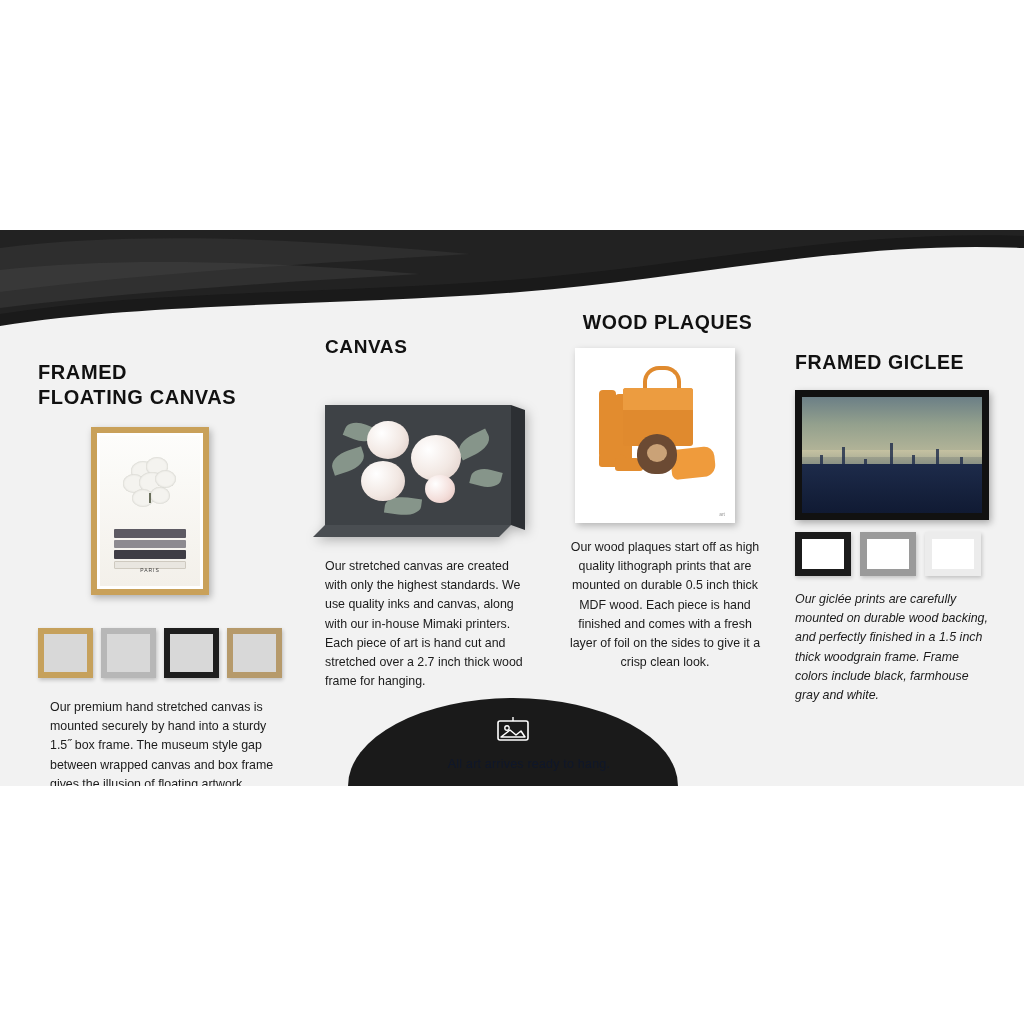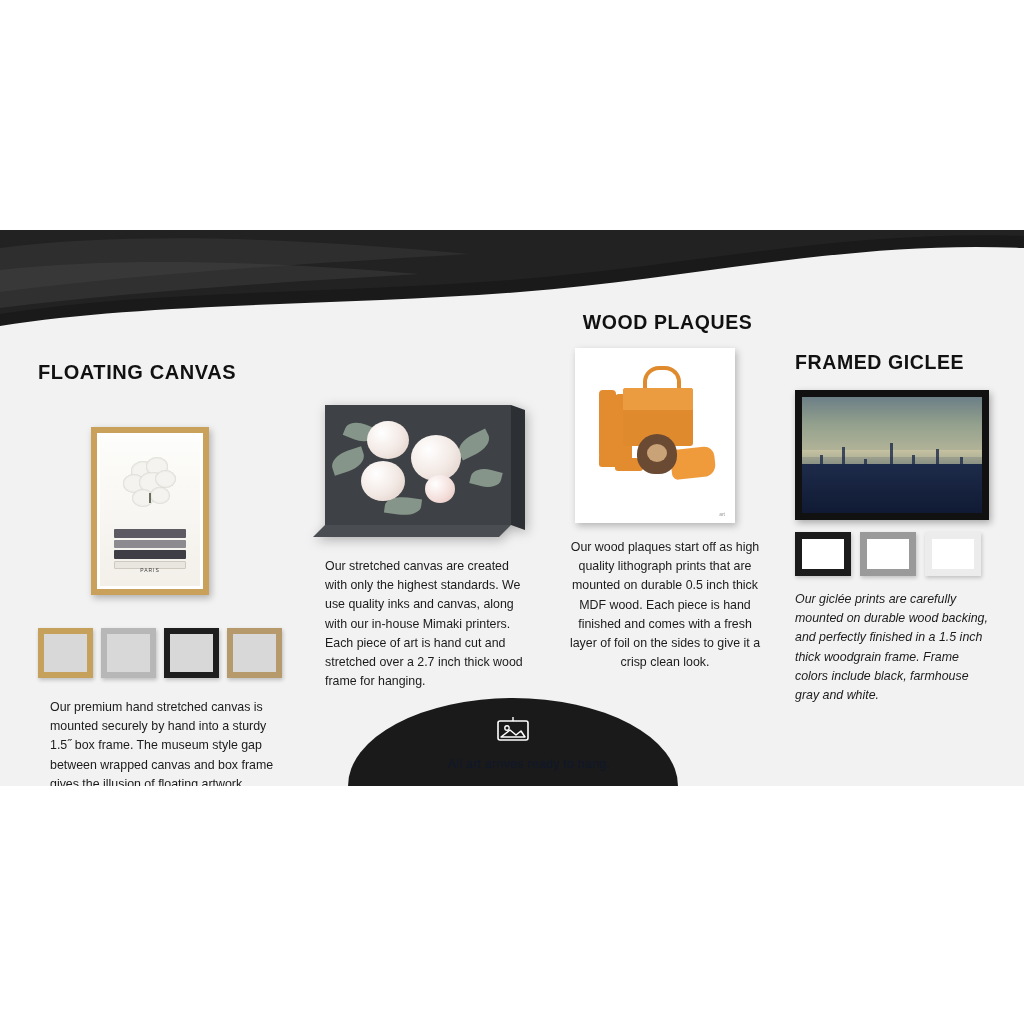--- a/index.html
+++ b/index.html
@@ -408,20 +408,21 @@
       <path d="M0,0 L1024,0 L1024,18 C850,10 700,48 520,62 C340,76 150,72 0,96 Z" fill="#1a1a1a"></path>
       <path d="M0,0 L1024,0 L1024,6 C840,0 690,36 510,50 C330,64 150,60 0,84 Z" fill="#2a2a2a" opacity="0.55"></path>
       <path d="M0,18 C140,0 320,10 470,24 C300,34 140,44 0,62 Z" fill="#3a3a3a" opacity="0.5"></path>
       <path d="M0,40 C120,26 280,32 420,44 C280,52 130,62 0,78 Z" fill="#4a4a4a" opacity="0.35"></path>
     </svg>
   </div>
 
 
   <div class="col" id="col-floating">
     <div class="col-title">
+      <div>FRAMED</div>
       <div>FLOATING CANVAS</div>
     </div>
 
     <div class="art1-wrap">
       <div class="art1-frame"></div>
       <div class="art1-inner">
         <div class="art1-flowers">
           <div class="petal" style="left:22%;top:6%;width:24px;height:20px;"></div>
           <div class="petal" style="left:44%;top:0%;width:22px;height:19px;"></div>
           <div class="petal" style="left:10%;top:26%;width:22px;height:19px;"></div>
@@ -446,20 +447,21 @@
       <div class="swatch sw-silver"></div>
       <div class="swatch sw-black"></div>
       <div class="swatch sw-wood"></div>
     </div>
 
     <div class="col-body">Our premium hand stretched canvas is mounted securely by hand into a sturdy 1.5˝ box frame. The museum style gap between wrapped canvas and box frame gives the illusion of floating artwork.</div>
   </div>
 
   <div class="col" id="col-stretched">
     <div class="col-title">
+      <div>CANVAS</div>
     </div>
 
     <div class="art2-wrap">
       <div class="art2-side"></div>
       <div class="art2-bottom"></div>
       <div class="art2-face">
         <div class="leaf" style="left:6px;top:46px;width:34px;height:20px;transform:rotate(-18deg);"></div>
         <div class="leaf" style="left:20px;top:18px;width:30px;height:18px;transform:rotate(22deg);"></div>
         <div class="leaf" style="left:132px;top:30px;width:34px;height:19px;transform:rotate(-26deg);"></div>
         <div class="leaf" style="left:146px;top:64px;width:30px;height:18px;transform:rotate(14deg);"></div>

